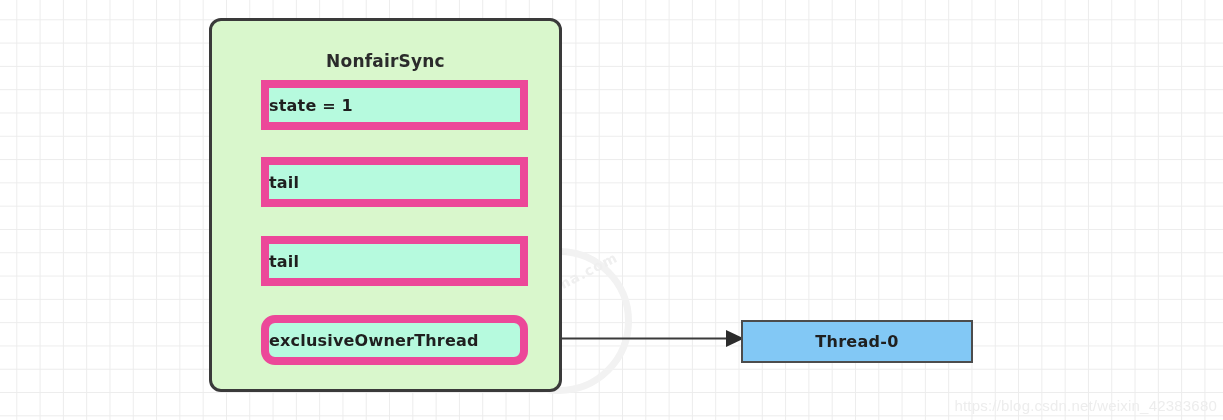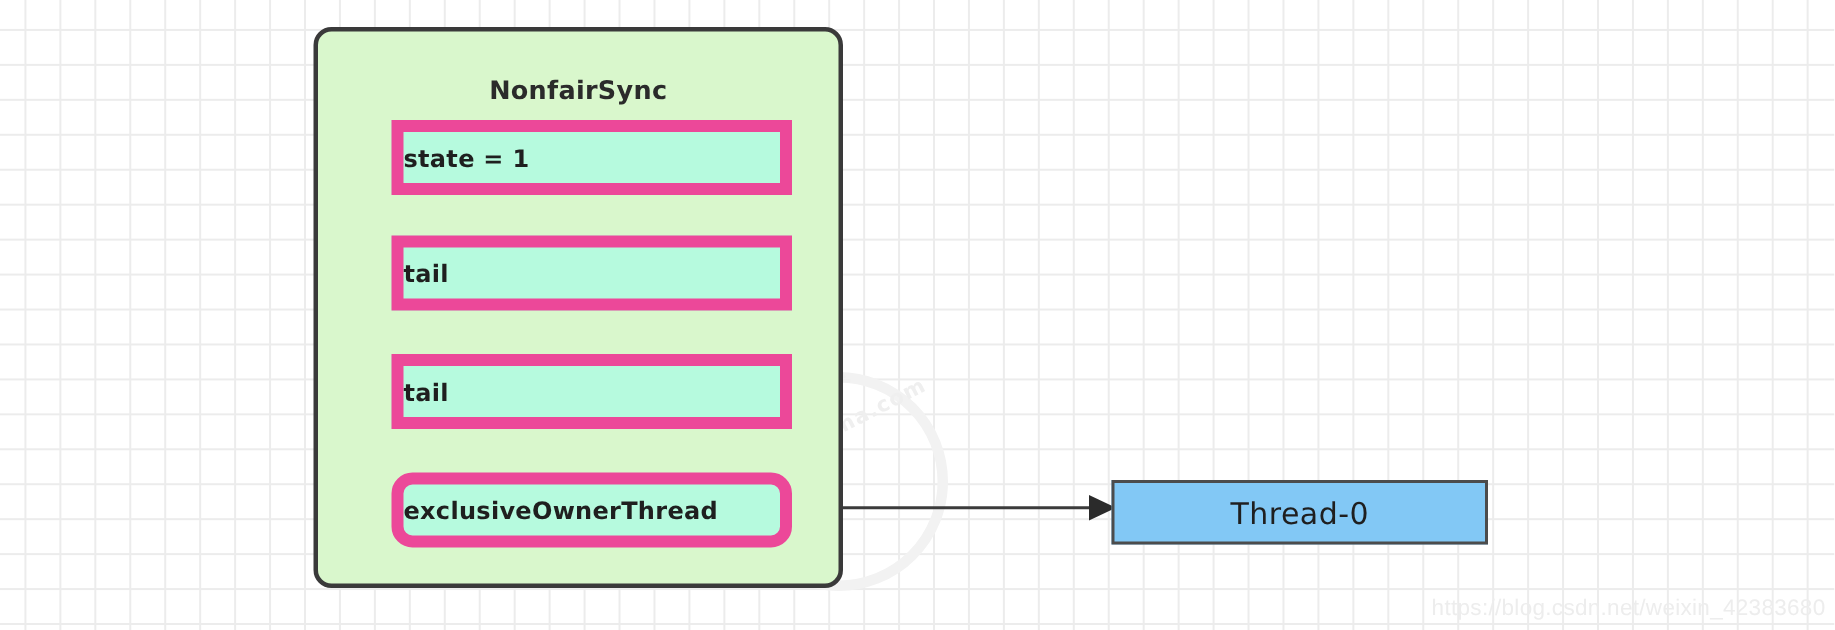--- a/index.html
+++ b/index.html
@@ -112,30 +112,30 @@
     width: 230px;
     height: 40px;
     z-index: 2;
   }
 
   
   .thread-box {
     position: absolute;
     left: 741px;
     top: 320px;
-    width: 251px;
+    width: 232px;
     height: 43px;
     box-sizing: border-box;
     background: #82c8f5;
     border: 2px solid #4c4c4c;
     display: flex;
     align-items: center;
     justify-content: center;
-    font-size: 20px;
-    font-weight: normal;
+    font-size: 16px;
+    font-weight: bold;
     color: #1f1f1f;
     letter-spacing: 0.3px;
     z-index: 3;
   }
 
   
   .wm-url {
     position: absolute;
     right: 6px;
     bottom: 6px;

